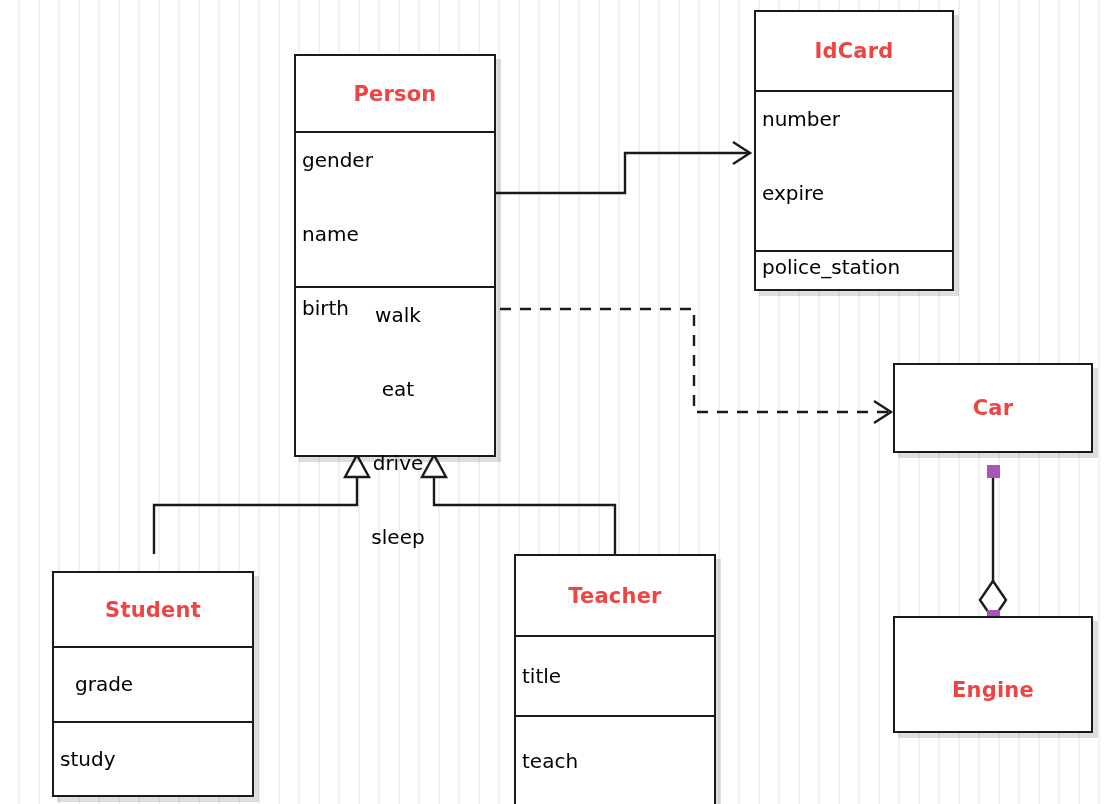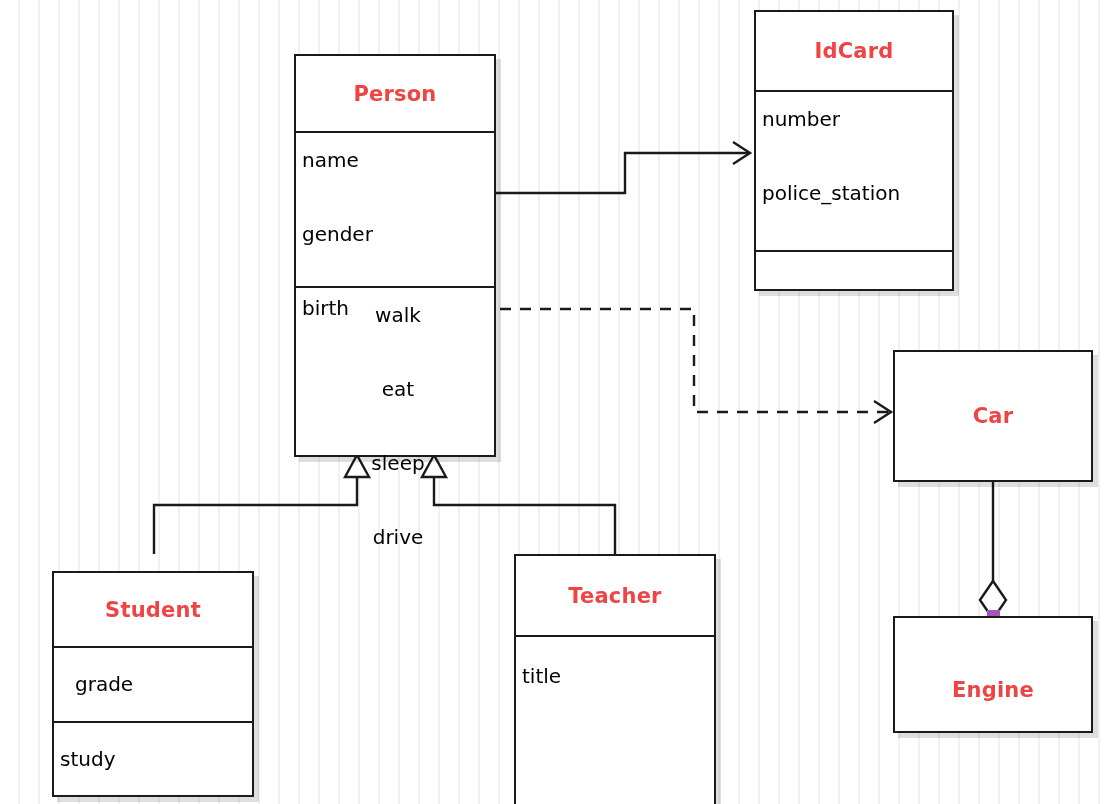--- a/index.html
+++ b/index.html
@@ -118,59 +118,63 @@
       <polygon points="993,581 1006,600 993,619 980,600" fill="#ffffff" stroke="#1a1a1a" stroke-width="2.4" stroke-linejoin="miter"></polygon>
     </g>
   </svg>
 
   <div class="handle" style="left:987px; top:465px;"></div>
   <div class="handle" style="left:987px; top:610px;"></div>
 
   <div class="uml-class" style="left:294px; top:54px; width:202px; height:403px;">
     <div class="compartment cls-title" style="height:75px;border-radius:11px;">Person</div>
     <div class="compartment cls-members" style="height:155px;">
+      <div class="member">gender</div>
       <div class="member">name</div>
-      <div class="member">gender</div>
       <div class="member">birth</div>
     </div>
     <div class="compartment cls-members" style="height:169px;text-align:center;">
       <div class="member">walk</div>
       <div class="member">eat</div>
+      <div class="member">drive</div>
       <div class="member">sleep</div>
-      <div class="member">drive</div>
     </div>
   </div>
 
   <div class="uml-class" style="left:754px; top:10px; width:200px; height:281px;">
     <div class="compartment cls-title" style="height:78px;">IdCard</div>
     <div class="compartment cls-members" style="height:160px;">
       <div class="member">number</div>
+      <div class="member">expire</div>
       <div class="member">police_station</div>
     </div>
     <div class="compartment cls-members" style="height:39px;"></div>
   </div>
 
   <div class="uml-class" style="left:52px; top:554px; width:202px; height:226px;margin-top:17px;">
     <div class="compartment cls-title" style="height:79px;">Student</div>
     <div class="compartment cls-members center-one" style="height:80px;padding-left:19px;">
       <div class="member">grade</div>
     </div>
     <div class="compartment cls-members center-one" style="height:80px;">
       <div class="member">study</div>
     </div>
   </div>
 
   <div class="uml-class" style="left:514px; top:554px; width:202px; height:260px;">
     <div class="compartment cls-title" style="height:79px;">Teacher</div>
     <div class="compartment cls-members center-one" style="height:80px;">
       <div class="member">title</div>
     </div>
+    <div class="compartment cls-members center-one" style="height:89px;">
+      <div class="member">teach</div>
+    </div>
   </div>
 
-  <div class="uml-class cls-simple" style="left:893px; top:350px; width:200px; height:132px;">
+  <div class="uml-class cls-simple" style="left:893px; top:363px; width:200px; height:90px;">
     <div class="compartment cls-title" style="height:100%;">Car</div>
   </div>
 
   <div class="uml-class cls-simple" style="left:893px; top:616px; width:200px; height:117px;">
     <div class="compartment cls-title" style="height:100%;margin-top:31px;">Engine</div>
   </div>
 
 </div>
 
 </body></html>

